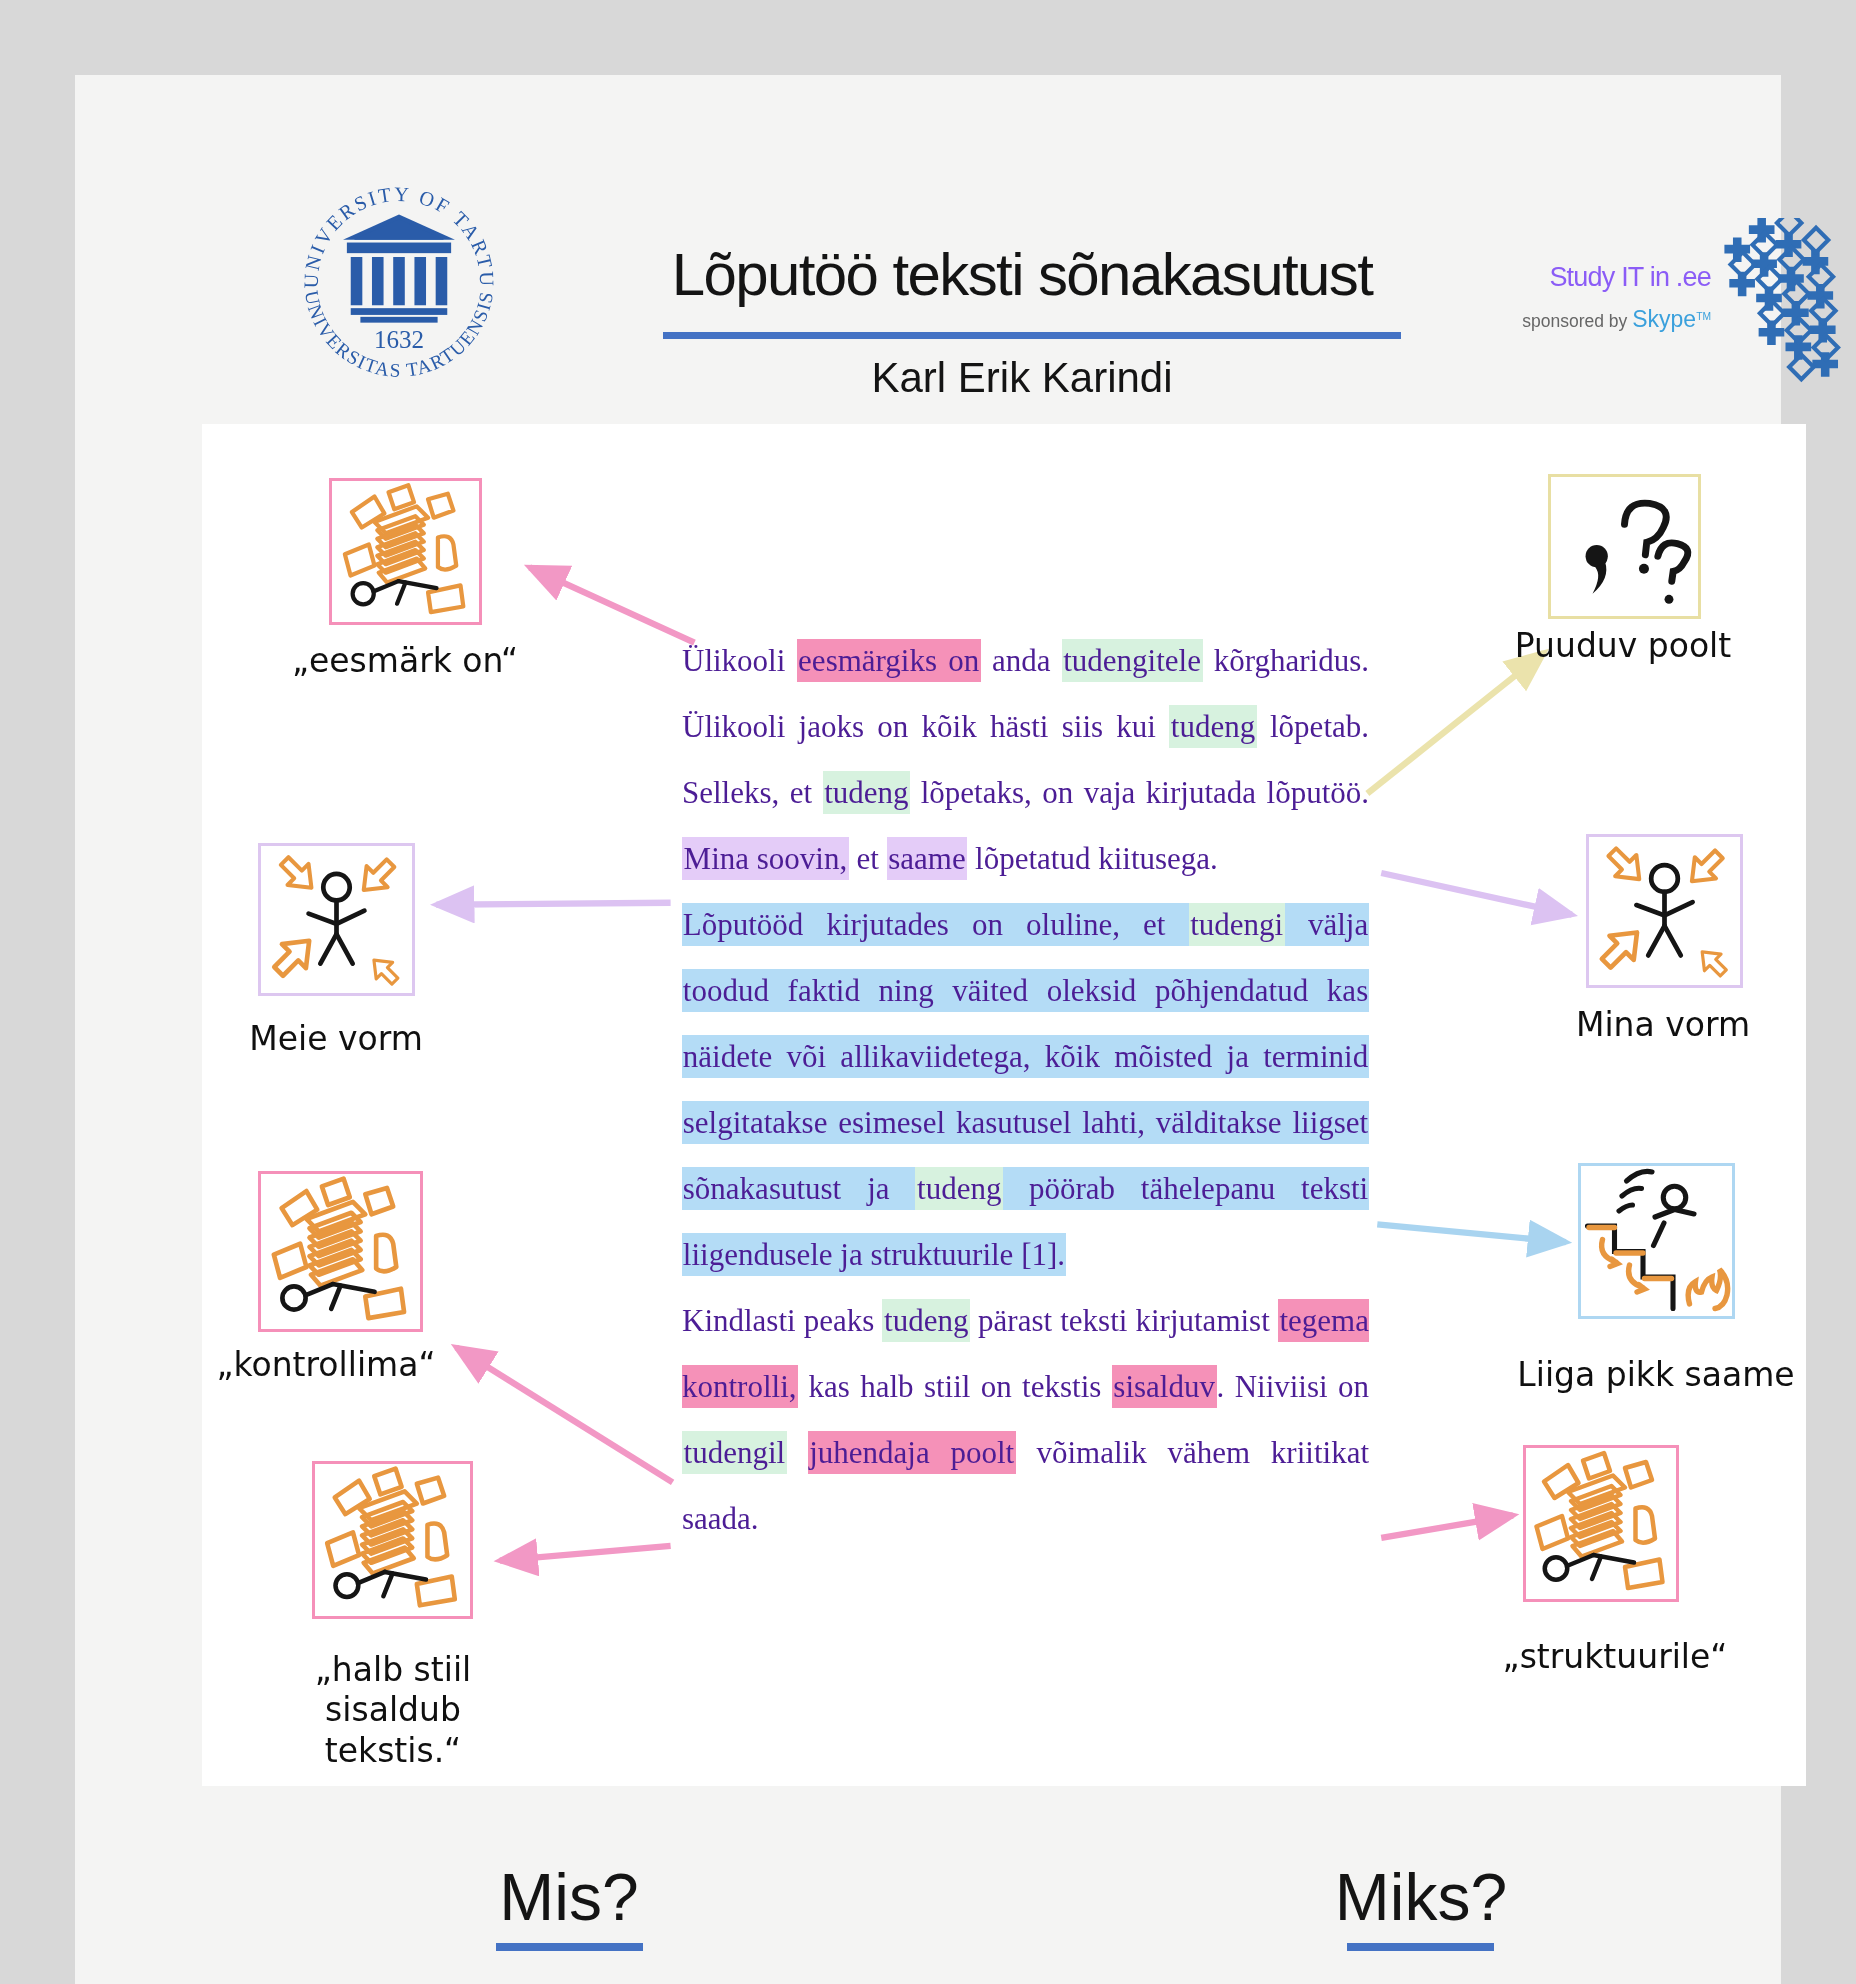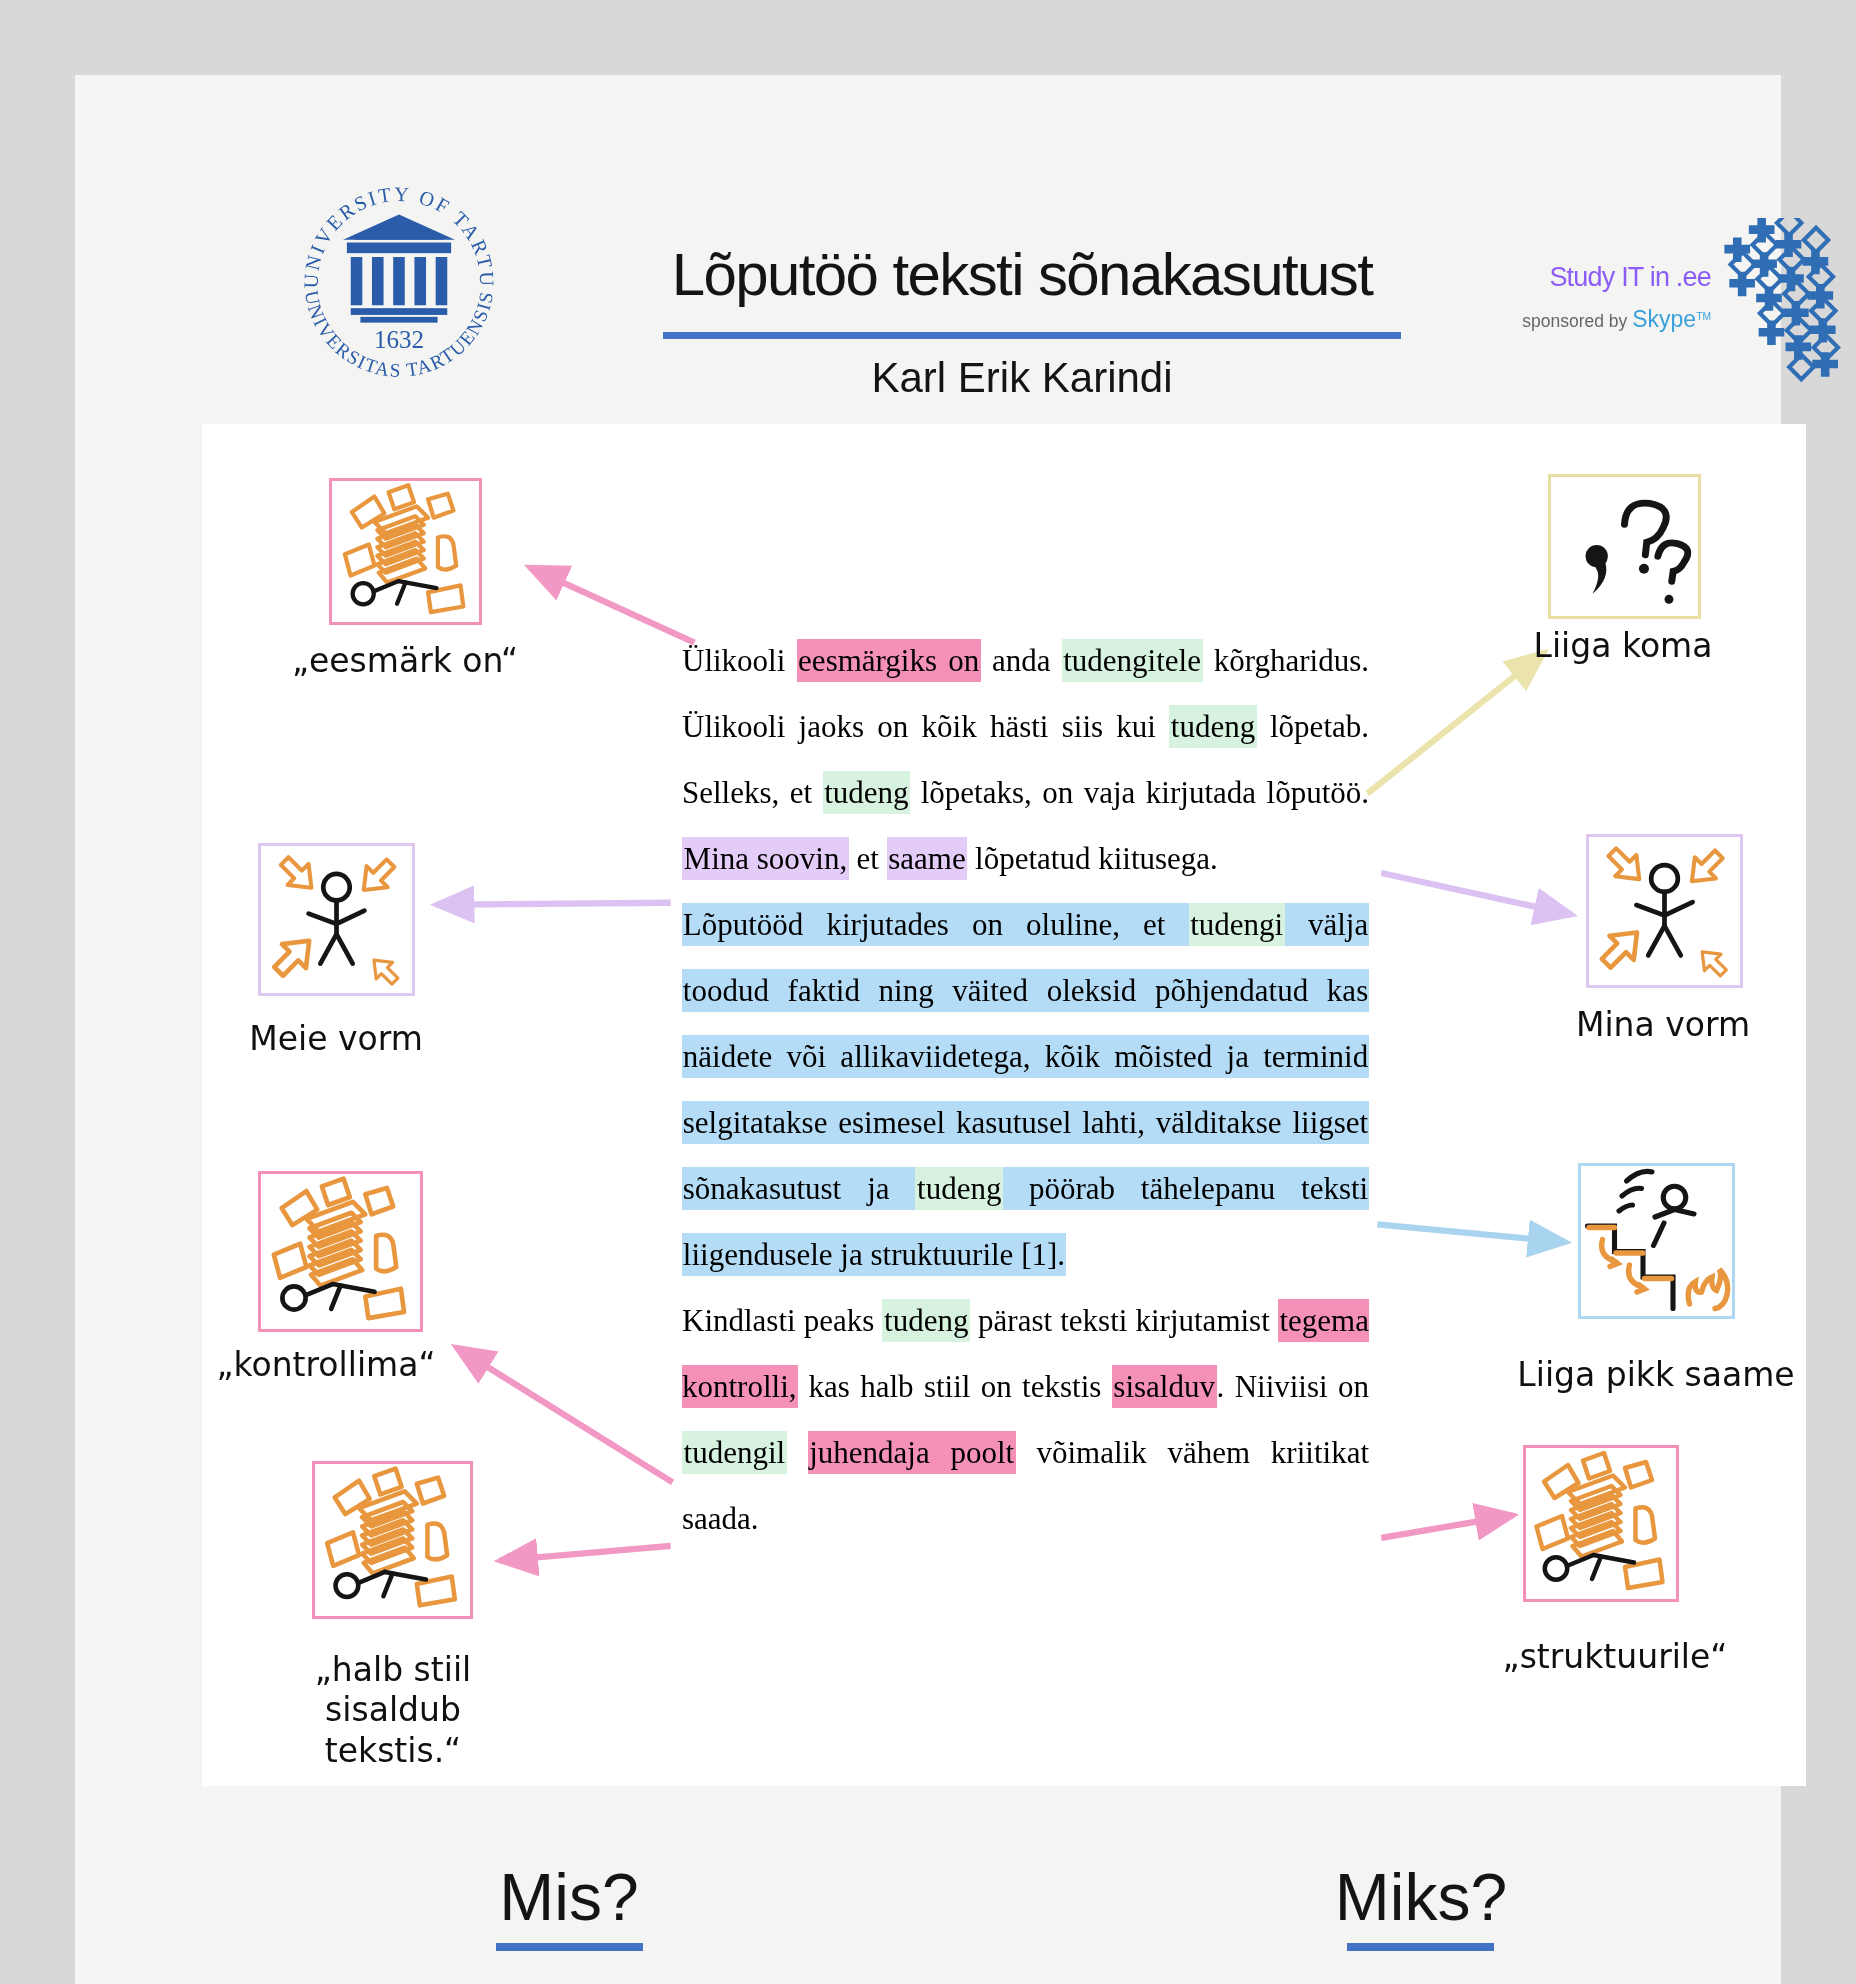--- a/index.html
+++ b/index.html
@@ -23,21 +23,21 @@
   .arrows{position:absolute;left:0;top:0;width:1857px;height:2629px;z-index:2;pointer-events:none;}
   .box{position:absolute;background:#fff;border:3.6px solid #f7a8c9;z-index:2;}
   .box svg{width:100%;height:100%;display:block;}
   .b-pink{border-color:#f590b9;}
   .b-yellow{border-color:#e8dfa3;}
   .b-purple{border-color:#ddc7f0;}
   .b-blue{border-color:#aed7f2;}
   .label{position:absolute;z-index:3;font-family:"DejaVu Sans","Liberation Sans",sans-serif;
     font-size:33px;color:#101010;text-align:center;white-space:pre-line;line-height:1.22;}
   .textcol{position:absolute;left:607px;top:553px;width:687px;z-index:3;
-    font-family:"Liberation Serif",serif;font-size:31px;line-height:66px;color:#000000;text-align:justify;}
+    font-family:"Liberation Serif",serif;font-size:31px;line-height:66px;color:#4c1d95;text-align:justify;}
   .textcol p{margin:0;}
   .hl-pink{background:#f591b8;padding:4px 1.6px;}
   .hl-green{background:#d7f2df;padding:4px 1.6px;}
   .hl-purple{background:#e4ccf8;padding:4px 1.6px;}
   .hl-blue{background:#b4dcf6;padding:4px 0.8px;-webkit-box-decoration-break:clone;}
   
   .h2{position:absolute;z-index:1;font-family:"Liberation Sans",sans-serif;font-size:66px;color:#141414;text-align:center;width:278px;}
   .h2-rule{position:absolute;height:8px;width:147px;background:#4472c4;}
 </style>
 </head>
@@ -226,21 +226,21 @@
         <use href="#doodle-papers"></use>
       </svg>
   </div>
   <div class="label" style="left:191px;top:566px;width:278px;">„eesmärk on“</div>
 
   <div class="box b-yellow" style="left:1473px;top:399px;width:153px;height:145px;">
     <svg viewBox="0 0 100 100">
         <use href="#doodle-koma"></use>
       </svg>
   </div>
-  <div class="label" style="left:1409px;top:551px;width:278px;">Liiga koma</div>
+  <div class="label" style="left:1409px;top:551px;width:278px;">Puuduv poolt</div>
 
   <div class="box b-purple" style="left:183px;top:768px;width:157px;height:153px;">
     <svg viewBox="0 0 100 100">
         <use href="#doodle-figure"></use>
       </svg>
   </div>
   <div class="label" style="left:122px;top:944px;width:278px;">Meie vorm</div>
 
   <div class="box b-purple" style="left:1511px;top:759px;width:157px;height:154px;">
     <svg viewBox="0 0 100 100">

